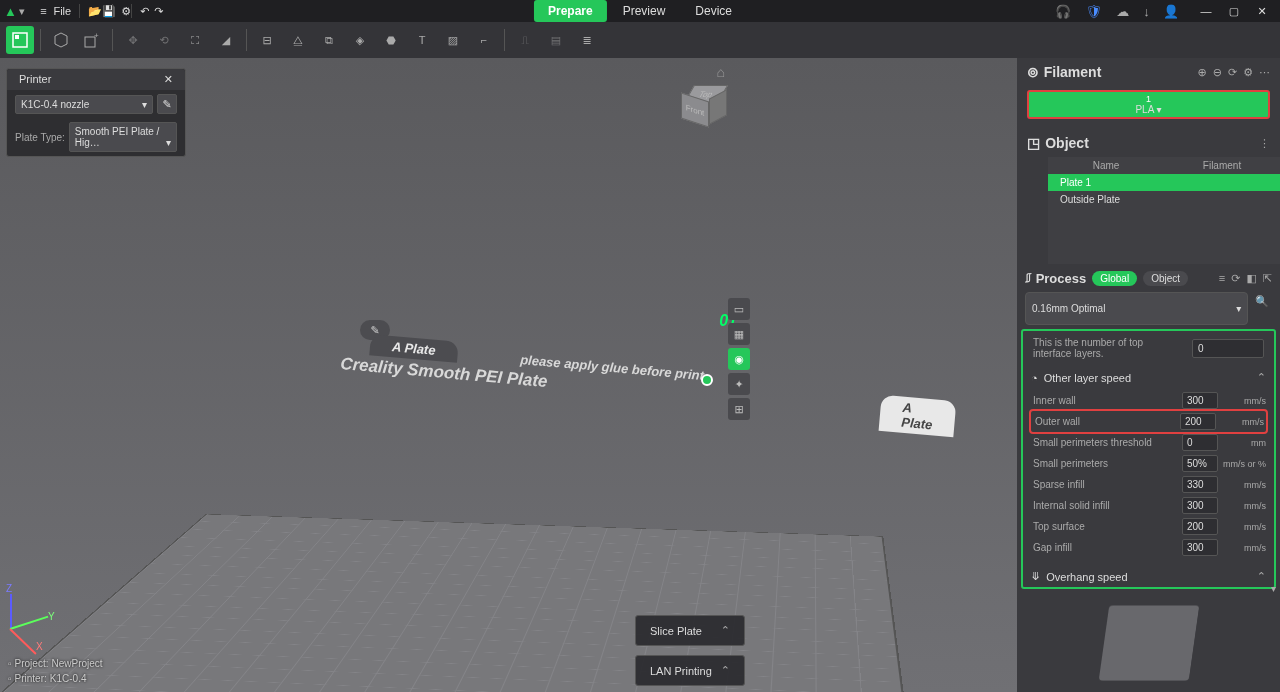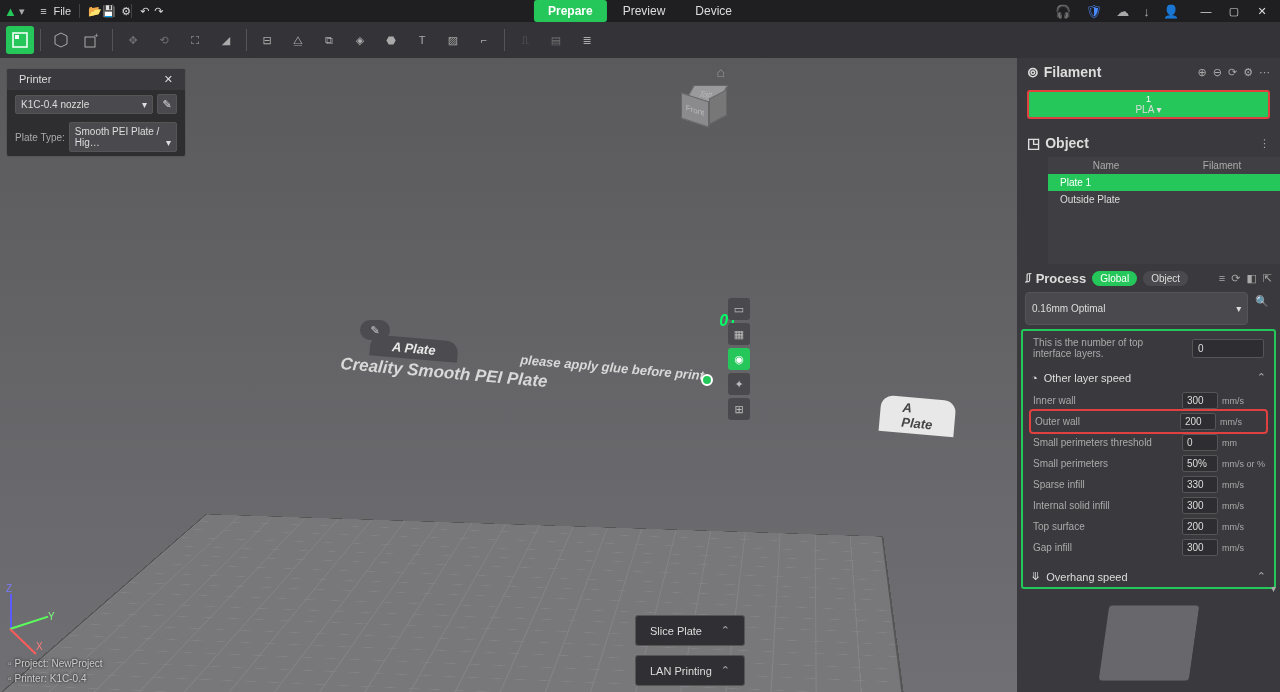--- a/index.html
+++ b/index.html
@@ -116,21 +116,21 @@
   .proc-sel .sel{flex:1;background:var(--bg-input);border:1px solid #555;color:var(--text);padding:10px 6px;border-radius:4px;font-size:10px;}
 
   .proc-body{flex:1;overflow:auto;padding:0 8px;border:2px solid var(--green);border-radius:3px;margin:0 4px;position:relative;min-height:260px;}
   .desc{color:var(--text-dim);font-size:10px;padding:6px 2px;display:flex;align-items:center;gap:8px;}
   .desc .inp{width:72px;background:#2e2e32;border:1px solid #555;color:var(--text);padding:3px 5px;border-radius:2px;font-size:10px;}
   .cat-hdr{display:flex;align-items:center;gap:6px;padding:6px 0;color:var(--text);cursor:pointer;}
   .cat-hdr .chev{margin-left:auto;color:var(--text-dim);}
   .param{display:flex;align-items:center;padding:2px 0;gap:4px;}
   .param .lbl{flex:1;color:var(--text-dim);font-size:10px;padding-left:2px;}
   .param .val{width:36px;background:#2e2e32;border:1px solid #555;color:var(--text);padding:2px 4px;border-radius:2px;font-size:10px;}
-  .param .unit{width:44px;color:var(--text-dim);font-size:9px;}
+  .param .unit{width:44px;text-align:right;color:var(--text-dim);font-size:9px;}
   .param.hl{outline:2px solid var(--red);border-radius:2px;padding:2px;}
 
   .preview-wrap{position:relative;height:128px;margin-top:4px;background:#3a3a3e;display:flex;align-items:center;justify-content:center;}
   .preview-shape{width:90px;height:80px;background:#68686c;transform:skewX(-8deg) rotateX(20deg);border-radius:4px;}
   .preview-wrap .collapse{position:absolute;right:4px;top:-10px;color:var(--text-dim);cursor:pointer;font-size:10px;}
 </style>
 </head>
 <body>
 
 <div class="menubar">

